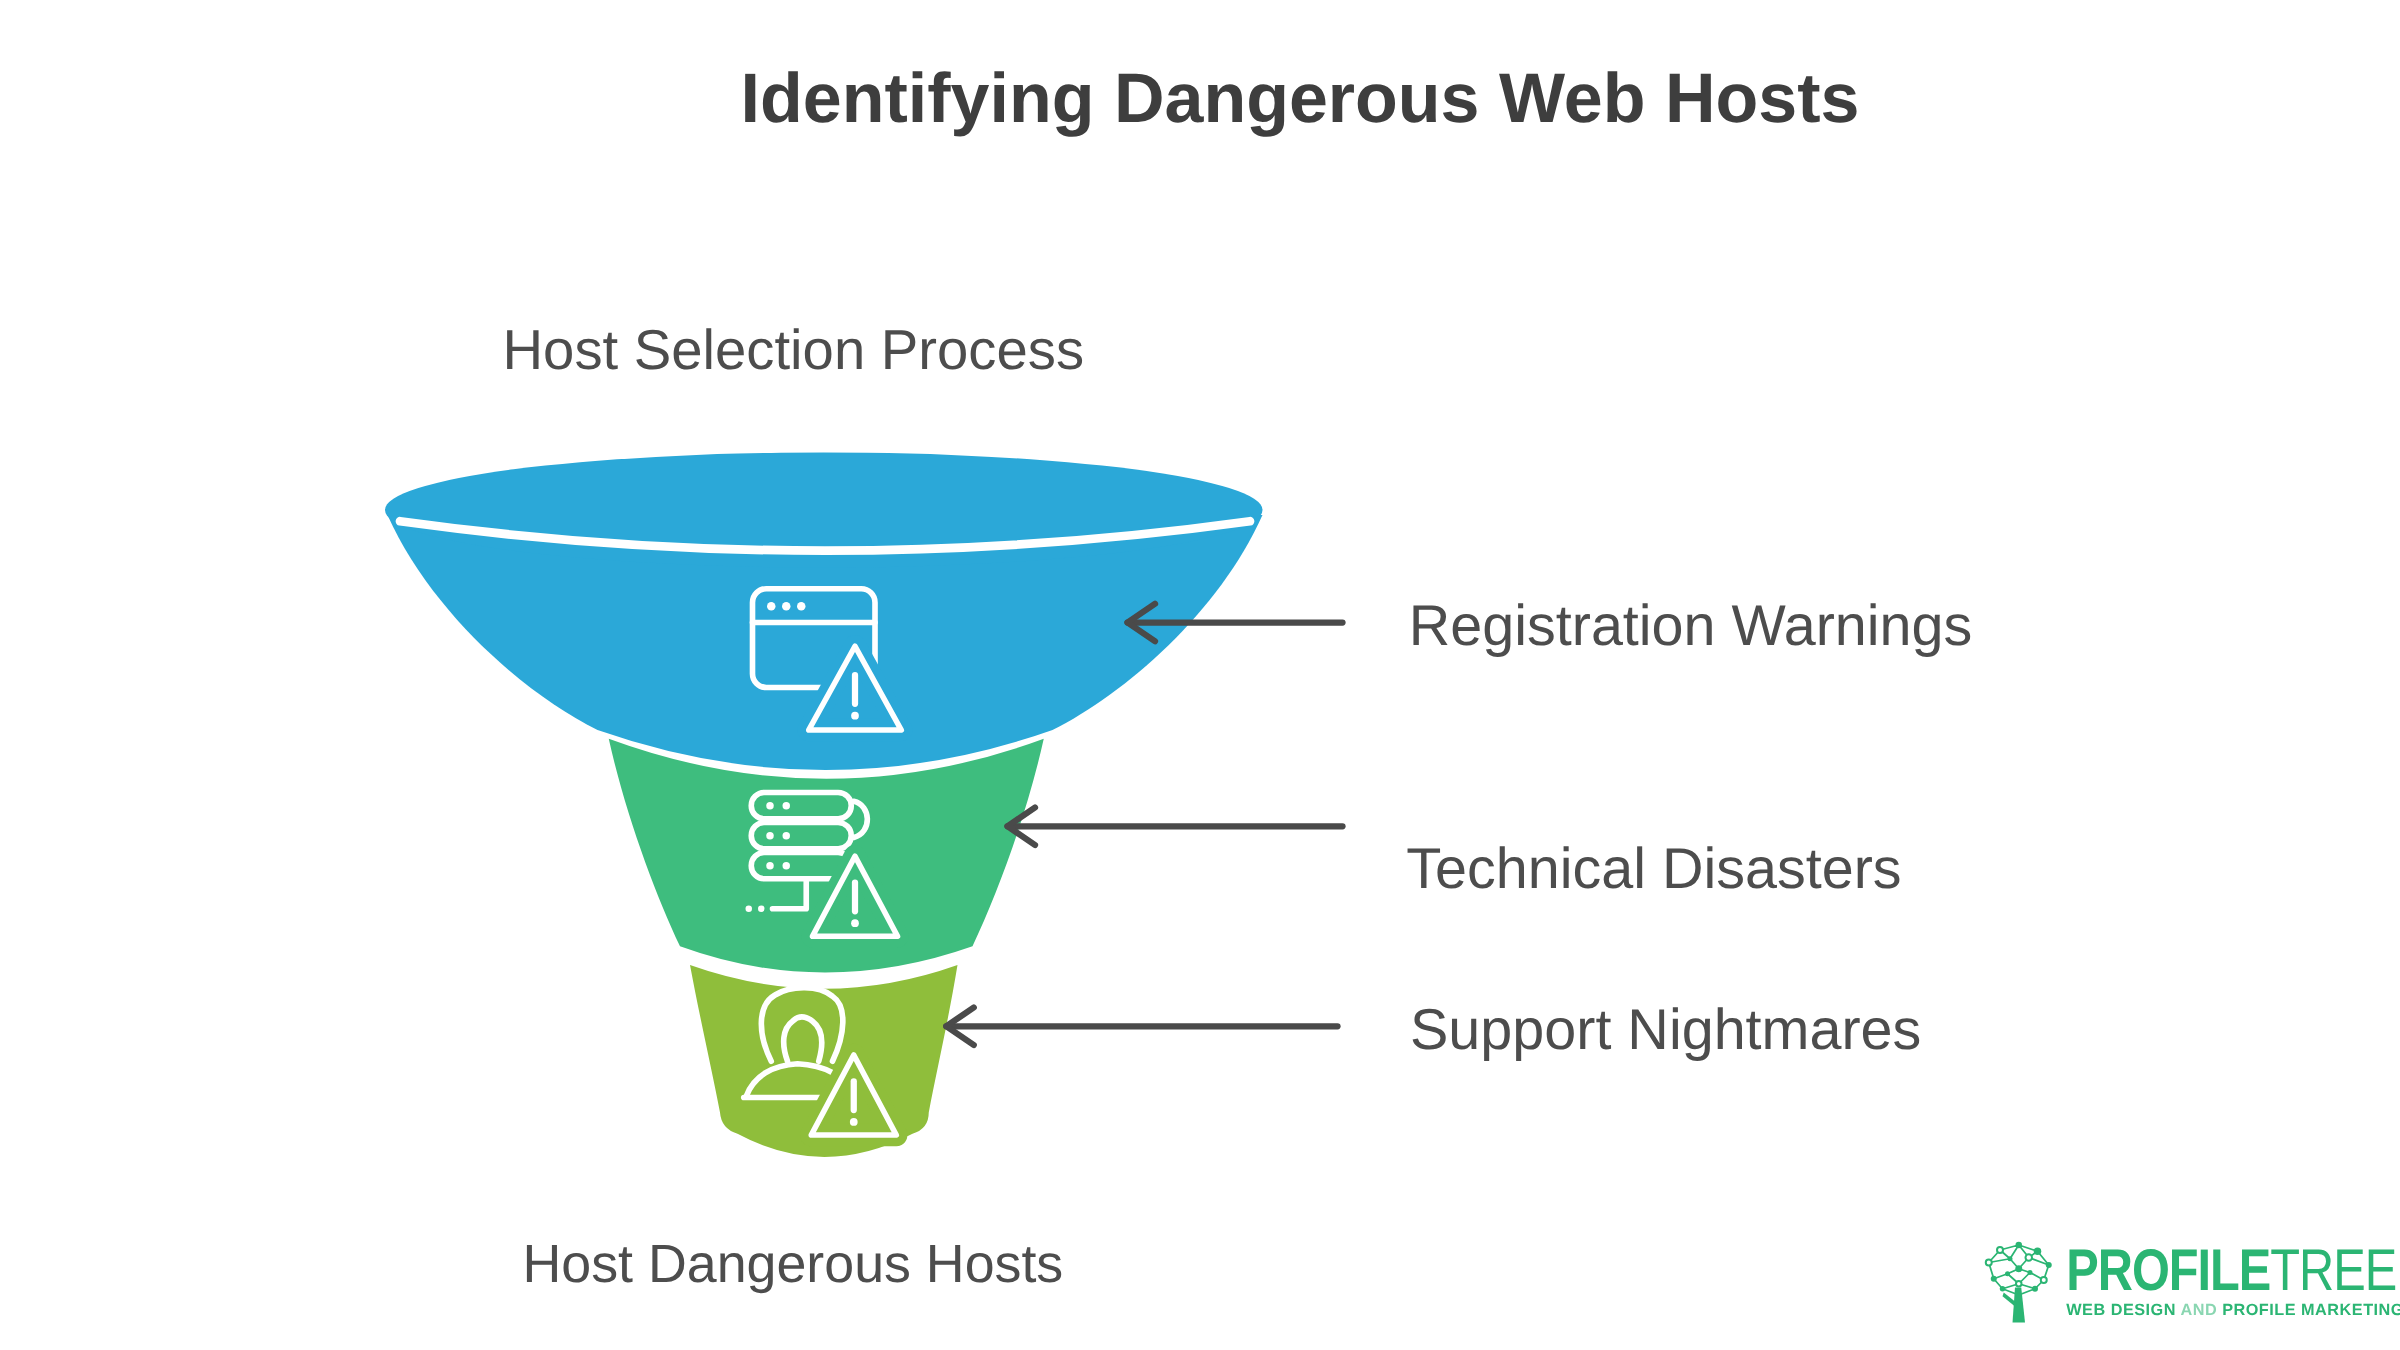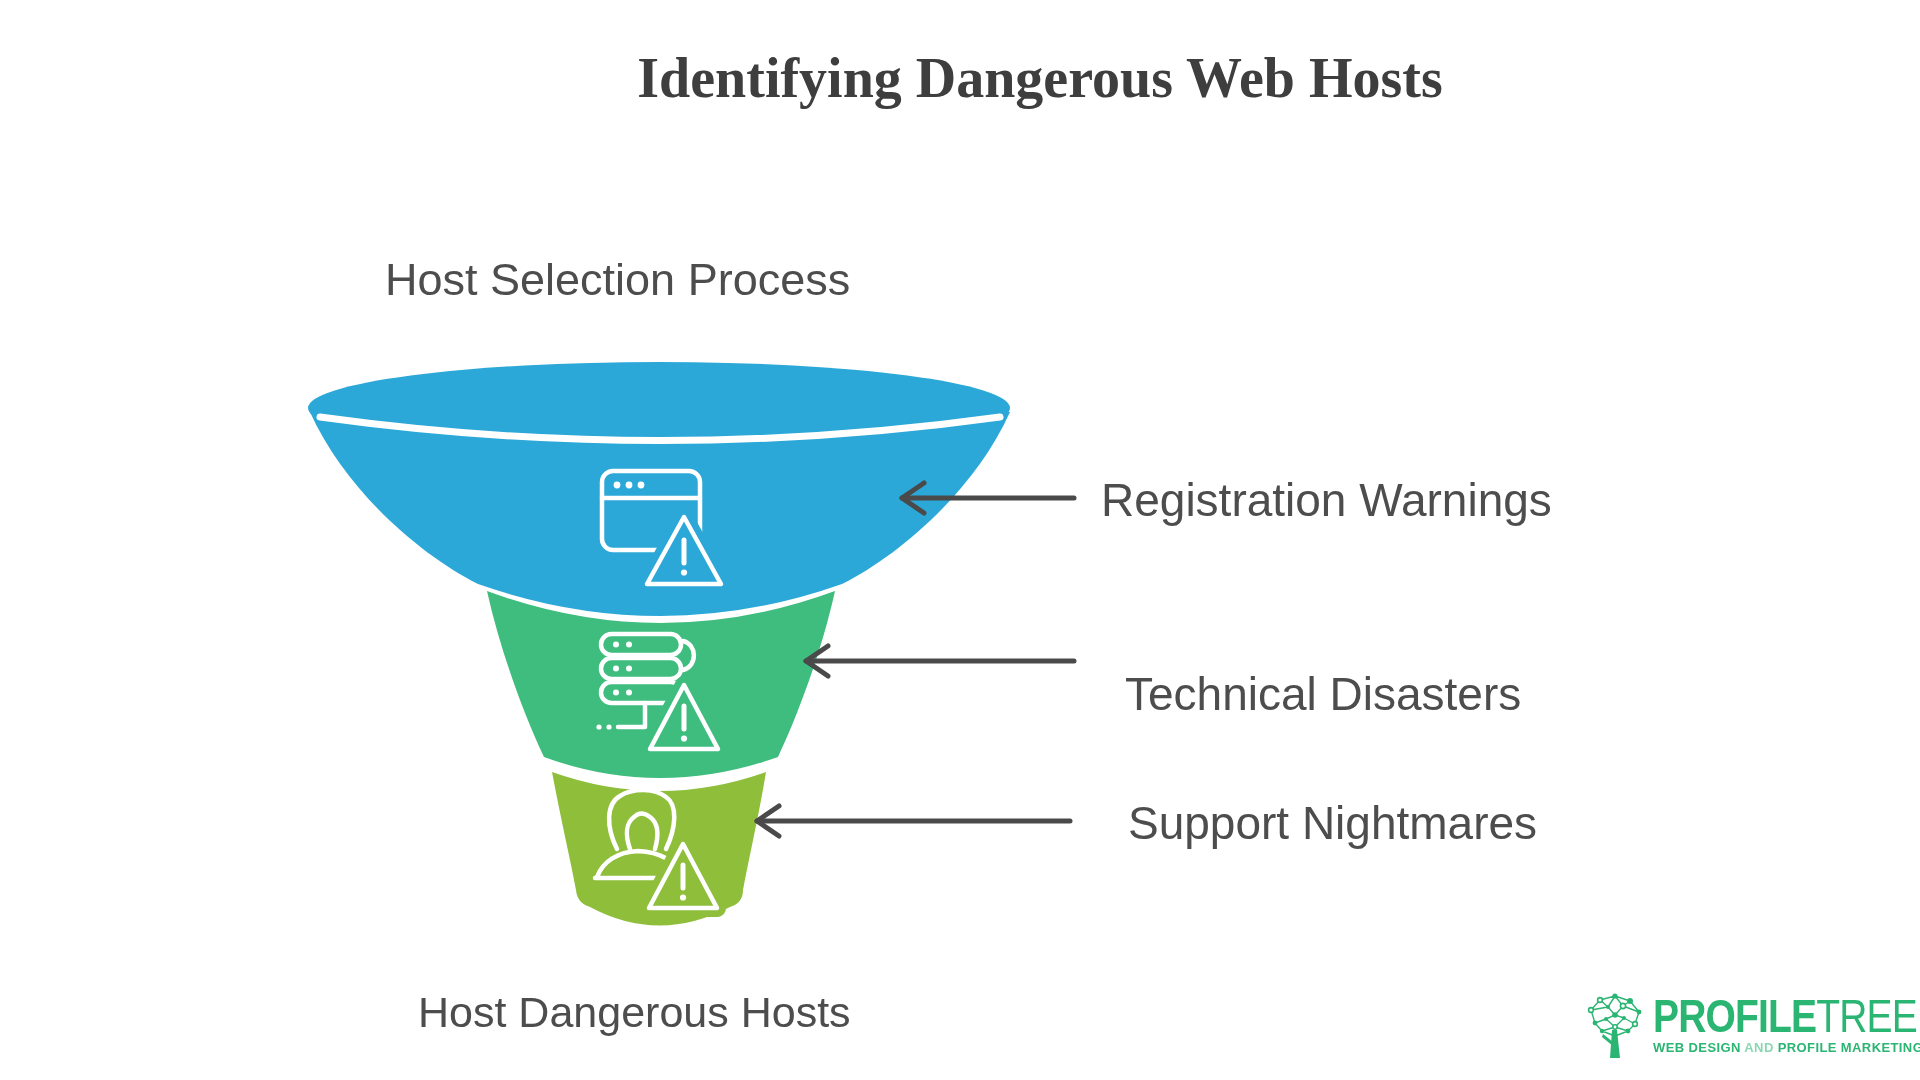--- a/index.html
+++ b/index.html
@@ -7,21 +7,21 @@
     width:1920px;height:1080px;
     background:var(--background,#fff);
     font-family:"Liberation Sans", sans-serif;
     position:relative;overflow:hidden;
   }
   .stage-canvas{position:absolute;left:0;top:0;}
   .page-title{
     position:absolute;left:1040px;top:78px;
     transform:translate(-50%,-50%);
     font-size:56px;font-weight:bold;color:var(--title_text,#3e3e3e);
-    white-space:nowrap;letter-spacing:0px;font-family:Liberation Serif, serif;
+    white-space:nowrap;letter-spacing:0px;
   }
   .caption{
     position:absolute;transform:translateY(-50%);
     font-size:45px;color:var(--label_text,#4d4d4d);white-space:nowrap;
   }
   .stage-label{
     position:absolute;transform:translateY(-50%);
     font-size:46px;color:var(--label_text,#4d4d4d);white-space:nowrap;
   }
   
@@ -52,21 +52,21 @@
   .wordmark .light{font-weight:normal;}
   .tagline{font-size:13px;line-height:15px;margin-top:1px;color:var(--logo_green,#2BB573);
     font-weight:bold;letter-spacing:0.4px;white-space:nowrap;}
   .tagline .and{opacity:0.55;font-weight:bold;}
 </style>
 </head>
 <body>
 
 <div class="page-title">Identifying Dangerous Web Hosts</div>
 
-<div class="caption" style="left:385px;top:280px;">Host Selection Process</div>
+<div class="caption" style="left:402px;top:280px;">Host Selection Process</div>
 <div class="caption" style="left:418px;top:1012px;font-size:43px;">Host Dangerous Hosts</div>
 
 <svg class="stage-canvas" width="1920" height="1080" viewBox="0 0 1920 1080">
 
   <path class="fill-stage1" d="M 310 412 C 345 490, 420 555, 478 584 Q 661 648 842 584 C 900 555, 975 490, 1010 412 Z"></path>
   <ellipse class="fill-stage1" cx="659" cy="408" rx="351" ry="46"></ellipse>
   <path class="rim" d="M 320 417 Q 660 464 1000 417"></path>
 
   <path class="fill-stage2" d="M 487 591 Q 661 655 835 591 C 822 650, 798 715, 778 757 Q 659 799 544 757 C 524 715, 500 650, 487 591 Z"></path>
 
@@ -122,21 +122,21 @@
   <g>
     <path class="arrow" d="M 806 661 H 1074"></path>
     <path class="arrow" d="M 828 646 L 806 661 L 828 676"></path>
   </g>
   <g>
     <path class="arrow" d="M 757 821 H 1070"></path>
     <path class="arrow" d="M 779 806 L 757 821 L 779 836"></path>
   </g>
 </svg>
 
-<div class="stage-label" style="left:1101px;top:500px;text-align:right;">Registration Warnings</div>
+<div class="stage-label" style="left:1127px;top:500px;text-align:right;">Registration Warnings</div>
 <div class="stage-label" style="left:1125px;top:694px;">Technical Disasters</div>
 <div class="stage-label" style="left:1128px;top:823px;">Support Nightmares</div>
 
 <div class="logo">
   <svg width="58" height="68" viewBox="0 0 58 68">
     <g class="logo-net">
       <path d="M29 4 L14 8 M29 4 L44 9 M29 4 L22 15 M29 4 L37 14 M14 8 L5 18 M14 8 L22 15 M44 9 L53 20 M44 9 L37 14 M5 18 L9 31 M5 18 L22 15 M53 20 L49 32 M53 20 L37 14 M22 15 L29 23 M37 14 L29 23 M29 23 L20 27 M29 23 L38 26 M20 27 L9 31 M38 26 L49 32 M20 27 L29 35 M38 26 L29 35 M9 31 L16 39 M49 32 L42 39 M29 35 L16 39 M29 35 L42 39 M16 39 L29 44 M42 39 L29 44 M22 15 L14 8"></path>
     </g>
     <path class="logo-trunk" d="M26 38 L24 66 L34 66 L31 38 Z"></path>
     <path class="logo-trunk" d="M27 50 L17 42 L16 45 L27 54 Z"></path>

